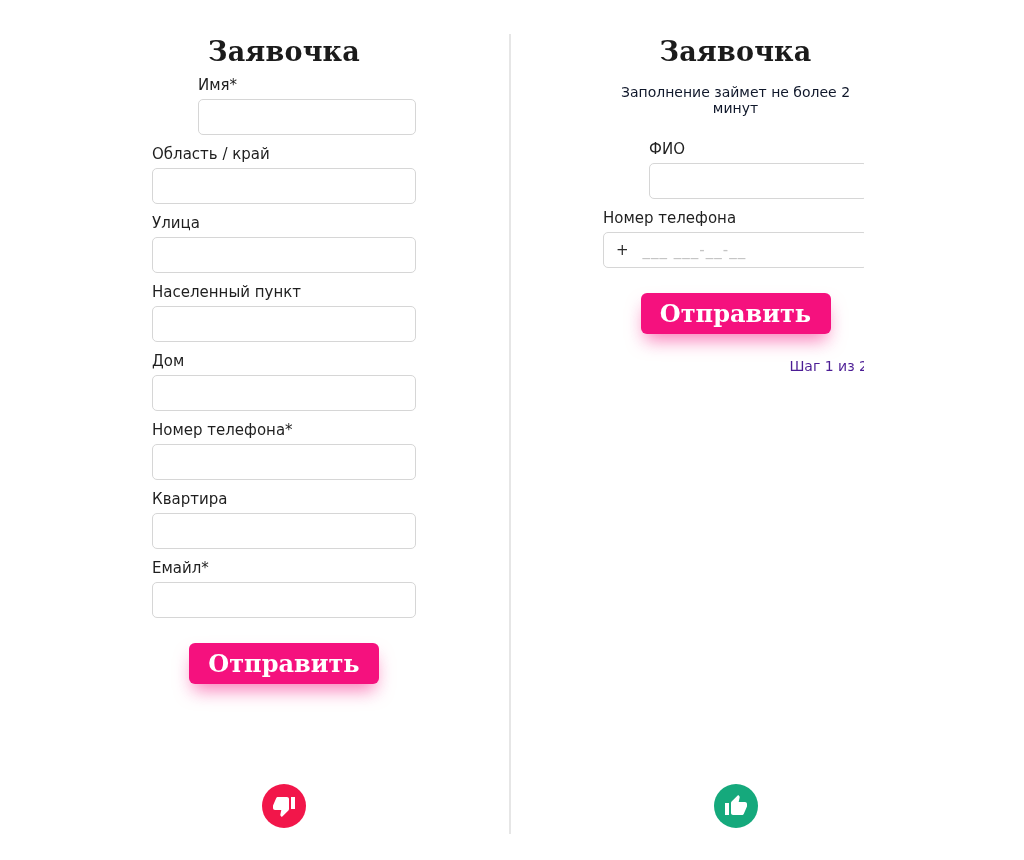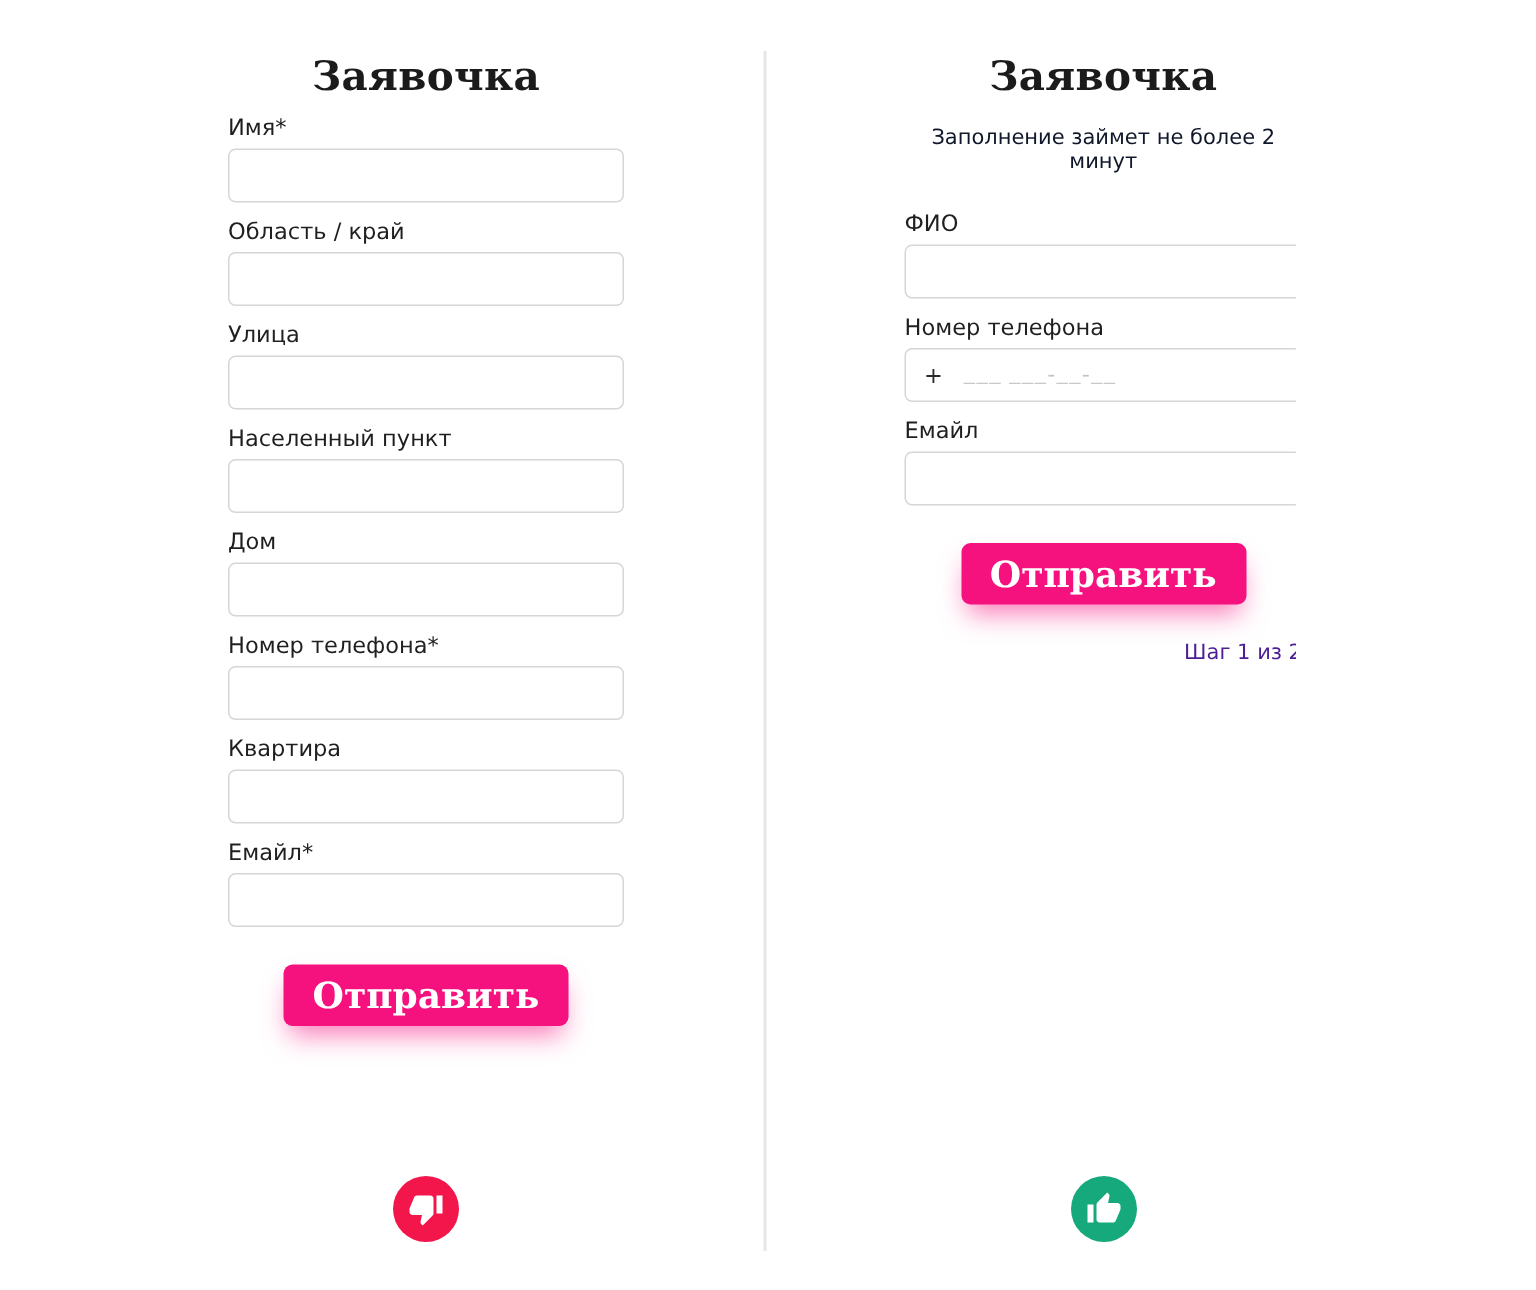--- a/index.html
+++ b/index.html
@@ -43,21 +43,21 @@
     color: #1b1b1b;
     letter-spacing: 0.2px;
   }
   .form-subtitle {
     margin-top: 16px;
     text-align: center;
     font-size: 14px;
     color: #0f172a;
   }
   .field { margin-top: 10px; }
-  .field:first-of-type { margin-top: 0; }
+  .field:first-of-type { margin-top: 0; margin-left: 46px; }
   .left-fields  { margin-top: 8px; }
   .right-fields { margin-top: 24px; }
   .field label {
     display: block;
     font-size: 15px;
     line-height: 18px;
     color: #1f1f1f;
     margin-bottom: 5px;
   }
   .text-input {
@@ -79,21 +79,21 @@
     width: 100%;
     height: 36px;
     border: 1px solid #d6d6d6;
     border-radius: 5px;
     background: #ffffff;
     padding: 6px 12px;
     font-size: 15px;
     cursor: text;
   }
   .fake-input .prefix { color: #2b2b2b; }
-  .fake-input .mask   { color: #c4c4c4; letter-spacing: 1px; font-family: Liberation Serif, serif; }
+  .fake-input .mask   { color: #c4c4c4; letter-spacing: 1px; }
   .submit-btn {
     display: block;
     margin: 25px auto 0 auto;
     width: 190px;
     height: 41px;
     border: none;
     border-radius: 6px;
     background: var(--accent-pink, #f5117e);
     color: #ffffff;
     font-family: "DejaVu Serif", "Liberation Serif", serif;
@@ -191,24 +191,20 @@
           <label>ФИО</label>
           <input class="text-input" type="text" style="">
         </div>
         <div class="field">
           <label>Номер телефона</label>
           <div class="fake-input">
             <span class="prefix">+</span>
             <span class="mask">___ ___-__-__</span>
           </div>
         </div>
-        <div class="field">
-          <label>Емайл</label>
-          <input class="text-input" type="text" style="">
-        </div>
       </div>
 
       <button class="submit-btn">Отправить</button>
 
       <p class="step-text">Шаг 1 из 2</p>
 
       <div class="thumb-badge like">
         <svg width="24" height="24" viewBox="0 0 24 24">
           <path fill="#ffffff" d="M1 21h4V9H1v12zm22-11c0-1.1-.9-2-2-2h-6.31l.95-4.57.03-.32c0-.41-.17-.79-.44-1.06L14.17 1 7.58 7.59C7.22 7.95 7 8.45 7 9v10c0 1.1.9 2 2 2h9c.83 0 1.54-.5 1.84-1.22l3.02-7.05c.09-.23.14-.47.14-.73v-2z"></path>
         </svg>

